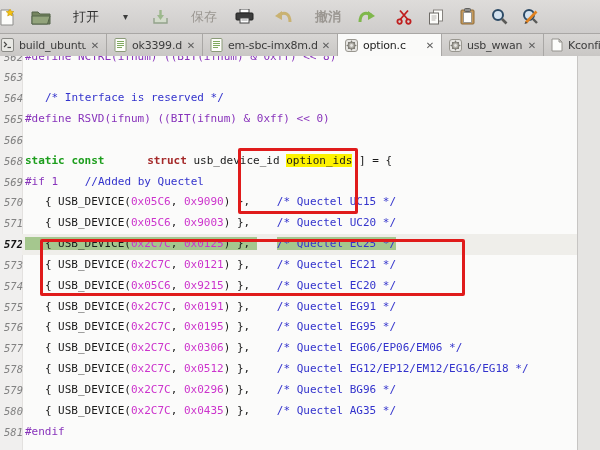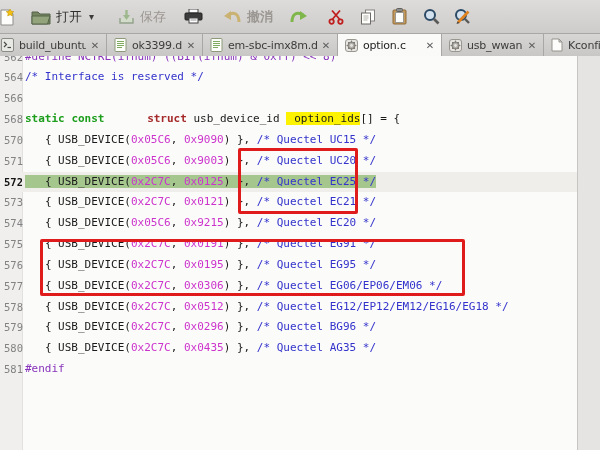--- a/index.html
+++ b/index.html
@@ -6,21 +6,21 @@
   .window{
     position:relative;width:600px;height:450px;overflow:hidden;
     background:#fbfbfa;font-family:"DejaVu Sans","Liberation Sans",sans-serif;
   }
   
   .toolbar{
     height:33px;background:linear-gradient(#dedcda,#cecccb);
     border-bottom:1px solid #a9a7a5;display:flex;align-items:center;
     padding-left:0;
   }
-  .tbtn{display:flex;align-items:center;gap:5px;padding:2px 5px;flex:none;}
+  .tbtn{display:flex;align-items:center;gap:22px;padding:2px 5px;flex:none;}
   .tbtn .tlabel{font-size:13px;color:#2e2e2e;white-space:nowrap;}
   .tbtn.disabled .tlabel{color:#9a9691;}
   .tbtn .ticon{display:flex;align-items:center;}
   .ddarrow{font-size:10px;color:#3c3c3c;margin-left:2px;}
   
   .tabbar{
     height:22px;background:#c6c4c2;display:flex;align-items:stretch;
     overflow:hidden;
   }
   .tab{
@@ -35,38 +35,38 @@
   .tab .close{font-size:10px;color:#5c5c5c;margin-left:auto;flex:none;font-weight:bold;}
   .tab .ticon{display:flex;align-items:center;flex:none;}
   
   .editor{position:absolute;top:56px;left:0;right:0;bottom:0;background:#fbfbfa;overflow:hidden;}
   .gutterbg{position:absolute;left:0;top:0;bottom:0;width:22px;background:#f0efee;border-right:1px solid #e3e1df;z-index:1;}
   .lines{position:absolute;left:0;top:-9.5px;right:0;z-index:2;}
   .row{display:flex;height:20.85px;}
   .ln{
     flex:none;width:22px;box-sizing:border-box;padding-left:4px;
     font-family:"DejaVu Sans Mono","Liberation Mono",monospace;
-    font-size:10.5px;line-height:20.85px;color:#828282;
+    font-size:10.5px;line-height:20.85px;color:#828282;font-style:italic;
   }
   .row.current .ln{color:#141414;font-weight:bold;}
   .code{
     flex:1;padding-left:3px;white-space:pre;
     font-family:"DejaVu Sans Mono","Liberation Mono",monospace;
     font-size:11px;line-height:20.85px;color:#1a1a1a;
     tab-size:3;-moz-tab-size:3;
   }
   .row.current .code{background:var(--curline);}
   .row.current .code span{background:var(--sel);}
   .sty-plain{color:#1a1a1a;}
   .sty-keyword{color:var(--kw);font-weight:bold;}
   .sty-type{color:var(--type);font-weight:bold;margin-left:36px;}
   .sty-preproc{color:var(--pre);text-align:right;}
   .sty-number{color:var(--num);}
-  .sty-comment{color:var(--com);}
-  .sty-match{color:#1a1a1a;background:var(--match);padding-left:8px;}
+  .sty-comment{color:var(--com);margin-left:20px;}
+  .sty-match{color:#1a1a1a;background:var(--match);}
   .scrollbar{
     position:absolute;top:0;right:0;bottom:0;width:22px;
     background:#e5e4e2;border-left:1px solid #c7c5c3;z-index:3;
   }
   .anno{position:absolute;border:3px solid var(--anno);border-radius:2px;z-index:4;pointer-events:none;}
   .anno-option{left:238px;top:92px;width:114px;height:60px;}
   .anno-rows{left:40px;top:183px;width:419px;height:51px;}
 </style>
 </head>
 <body>
@@ -242,30 +242,42 @@
       </div>
     </div>
   <div class="editor">
     <div class="gutterbg"></div>
     <div class="lines" id="lines">
         <div class="row">
           <span class="ln">562</span>
           <span class="code"><span class="sty-preproc">#define NCTRL(ifnum)	((BIT(ifnum) &amp; 0xff) &lt;&lt; 8)</span></span>
         </div>
         <div class="row">
+          <span class="ln">563</span>
+          <span class="code"></span>
+        </div>
+        <div class="row">
           <span class="ln">564</span>
           <span class="code"><span class="sty-comment">/* Interface is reserved */</span></span>
         </div>
         <div class="row">
+          <span class="ln">565</span>
+          <span class="code"><span class="sty-preproc">#define RSVD(ifnum) ((BIT(ifnum) &amp; 0xff) &lt;&lt; 0)</span></span>
+        </div>
+        <div class="row">
           <span class="ln">566</span>
           <span class="code"></span>
         </div>
         <div class="row">
           <span class="ln">568</span>
           <span class="code"><span class="sty-keyword">static</span><span class="sty-plain"> </span><span class="sty-keyword">const</span><span class="sty-plain"> </span><span class="sty-type">struct</span><span class="sty-plain"> usb_device_id </span><span class="sty-match">option_ids</span><span class="sty-plain">[] = {</span></span>
+        </div>
+        <div class="row">
+          <span class="ln">569</span>
+          <span class="code"><span class="sty-preproc">#if 1 </span><span class="sty-comment">//Added by Quectel</span></span>
         </div>
         <div class="row">
           <span class="ln">570</span>
           <span class="code"><span class="sty-plain">	{ USB_DEVICE(</span><span class="sty-number">0x05C6</span><span class="sty-plain">, </span><span class="sty-number">0x9090</span><span class="sty-plain">) }, </span><span class="sty-comment">/* Quectel UC15 */</span></span>
         </div>
         <div class="row">
           <span class="ln">571</span>
           <span class="code"><span class="sty-plain">	{ USB_DEVICE(</span><span class="sty-number">0x05C6</span><span class="sty-plain">, </span><span class="sty-number">0x9003</span><span class="sty-plain">) }, </span><span class="sty-comment">/* Quectel UC20 */</span></span>
         </div>
         <div class="row current">

